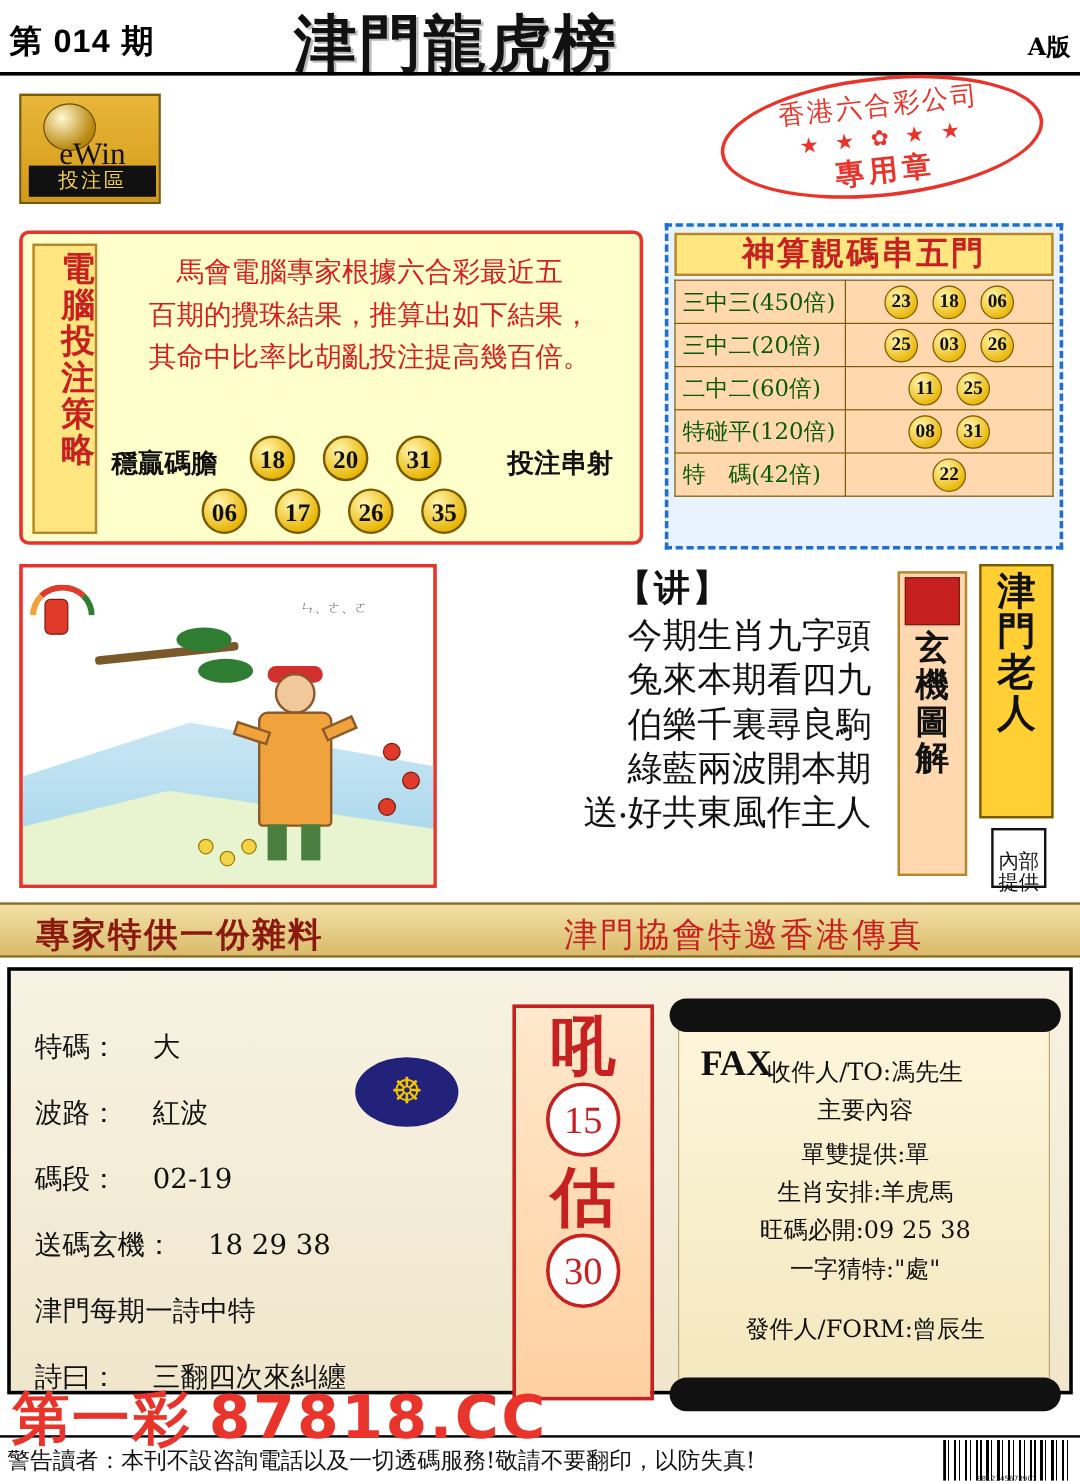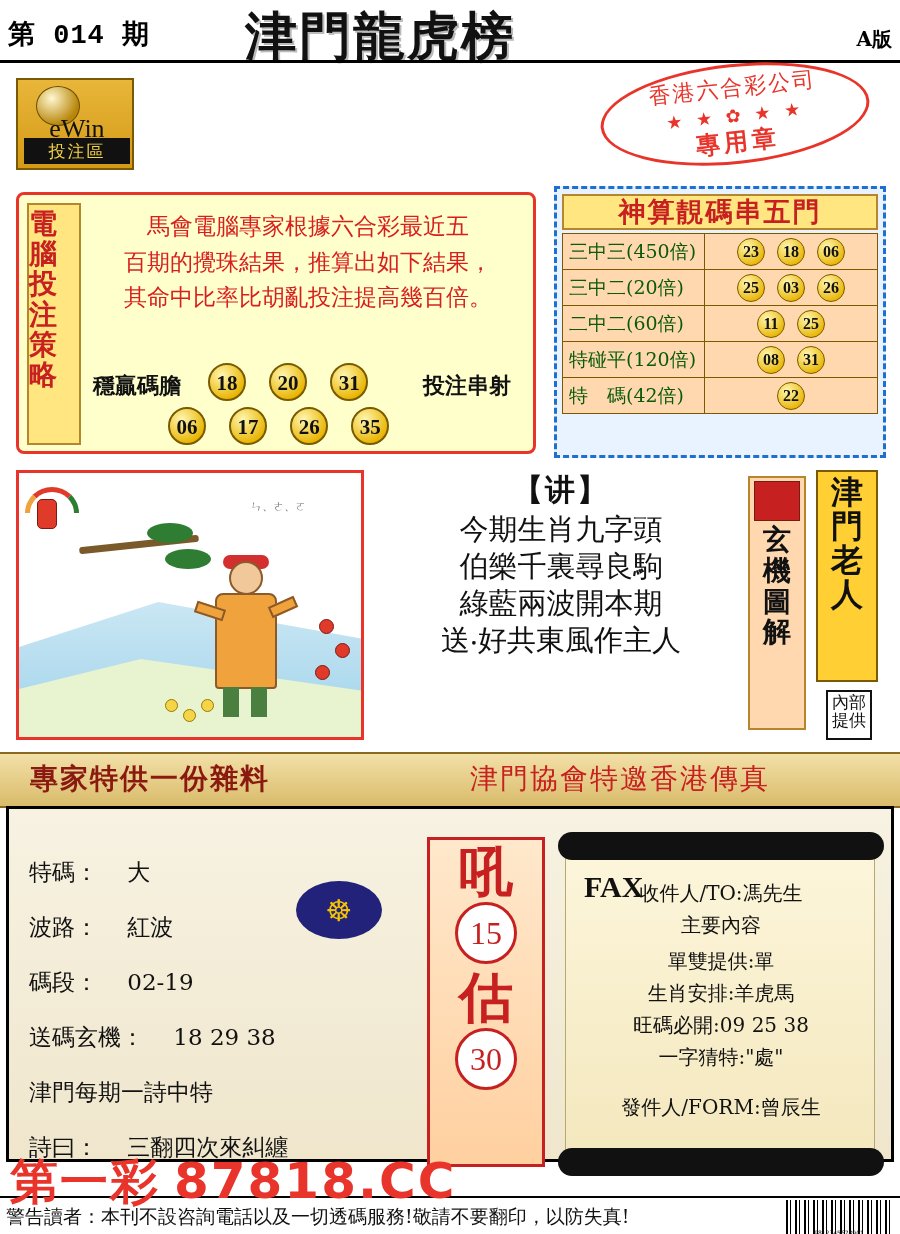--- a/index.html
+++ b/index.html
@@ -11,21 +11,21 @@
     position: relative;
     overflow: hidden;
   }
   .page { position:relative; width:900px; height:1234px; background:#fff; }
 
   
   .header { position:relative; height:62px; }
   .issue {
     position:absolute; left:8px; top:16px;
     font-size:27px; font-weight:bold; color:#000;
-    font-family:Liberation Mono, monospace; letter-spacing:1px;
+    font-family:Liberation Sans, sans-serif; letter-spacing:1px;
   }
   .masthead {
     position:absolute; left:245px; top:2px;
     font-size:52px; font-weight:bold;
     font-family:"DejaVu Serif", serif;
     color:#111; letter-spacing:2px;
     text-shadow: 2px 2px 0 #bbb;
   }
   .edition {
     position:absolute; right:8px; top:26px;
@@ -68,21 +68,21 @@
 
   
   .strategy {
     position:absolute; left:16px; top:192px; width:520px; height:262px;
     background:#ffffcc; border:3px solid #e8342a; border-radius:8px;
   }
   .strategy .vtitle {
     position:absolute; left:8px; top:8px; width:54px; height:242px;
     background:#ffe680; border:2px solid #b5862b;
     color:#c62020; font-size:28px; font-weight:bold; line-height:1.08;
-    text-align:left; padding-top:4px;
+    text-align:right; padding-top:4px;
     font-family:"DejaVu Serif", serif;
   }
   .strategy .lines {
     position:absolute; left:74px; top:14px; width:430px;
     color:#d81f1f; font-size:23px; line-height:1.55;
     font-family:Liberation Sans, sans-serif; text-align:center;
   }
   .strategy .rowlab {
     position:absolute; font-size:22px; font-weight:bold; color:#111;
     font-family:"DejaVu Serif", serif;
@@ -153,45 +153,45 @@
   .c-apple { position:absolute; width:15px; height:15px; border-radius:50%; background:#e03a2a; border:1px solid #7a1a10; }
   .c-lantern { position:absolute; left:18px; top:26px; width:20px; height:30px; background:#e03a2a; border-radius:5px; border:1px solid #7a1a10; }
   .c-rainbow { position:absolute; left:6px; top:14px; width:54px; height:26px; border-top:5px solid #e03a2a; border-left:5px solid #f0a23c; border-right:5px solid #2e7d32; border-radius:50% 50% 0 0 / 100% 100% 0 0; }
 
   
   .poem {
     position:absolute; left:396px; top:470px; width:330px; color:#111;
     font-family:"DejaVu Serif", serif; text-align:center;
   }
   .poem .ptitle { font-size:30px; font-weight:bold; letter-spacing:2px; }
-  .poem .pline { font-size:29px; line-height:1.28; white-space:nowrap; }
+  .poem .pline { font-size:29px; line-height:1.28; white-space:nowrap;text-align:right; }
 
   
   .xuanji {
     position:absolute; left:748px; top:476px; width:58px; height:254px;
     background:#ffd8b0; border:2px solid #b5862b;
     text-align:center; color:#111; font-family:"DejaVu Serif", serif;
   }
   .xuanji .ico { width:46px; height:40px; margin:3px auto 4px; background:#c62020; border:1px solid #7a1a10; }
   .xuanji .vt { font-size:28px; font-weight:bold; line-height:1.1; }
   .laoren {
     position:absolute; left:816px; top:470px; width:62px; height:212px;
     background:#ffcf33; border:2px solid #7a5a00;
     text-align:center; color:#111; font-family:"DejaVu Serif", serif;
     font-size:32px; font-weight:bold; line-height:1.06; padding-top:4px;
   }
   .neibu {
     position:absolute; left:826px; top:690px; width:46px; height:50px;
     border:2px solid #111; font-size:17px; line-height:1.05; text-align:center;
-    font-family:"DejaVu Serif", serif; color:#111; padding-top:2px;
+    font-family:"DejaVu Serif", serif; color:#111; padding-top:18px;
   }
 
   
   .banner {
-    position:absolute; left:0; top:752px; width:900px; height:56px;
+    position:absolute; left:0; top:752px; width:900px; height:46px;
     background: linear-gradient(#f3e0a8, #d9bb6a);
     border-top:2px solid #8a6a20; border-bottom:2px solid #8a6a20;
   }
   .banner .b1 {
     position:absolute; left:30px; top:6px; font-size:28px; color:#8a1a10;
     font-family:"DejaVu Serif", serif; font-weight:bold; letter-spacing:2px;
   }
   .banner .b2 {
     position:absolute; left:470px; top:6px; font-size:28px; color:#c62020;
     font-family:"DejaVu Serif", serif; font-weight:normal; letter-spacing:2px;
@@ -379,20 +379,21 @@
     <div class="c-apple" style="left:296px; top:192px;"></div>
     <div class="c-coin" style="left:146px; top:226px;"></div>
     <div class="c-coin" style="left:164px; top:236px;"></div>
     <div class="c-coin" style="left:182px; top:226px;"></div>
     <div class="c-bubble">ㄣ、ㄜ、ㄛ</div>
   </div>
 
   <div class="poem">
     <div class="ptitle">【讲】</div>
     <div class="pline">今期生肖九字頭</div>
+    <div class="pline">兔來本期看四九</div>
     <div class="pline">伯樂千裏尋良駒</div>
     <div class="pline">綠藍兩波開本期</div>
     <div class="pline">送‧好共東風作主人</div>
   </div>
 
   <div class="xuanji">
     <div class="ico"></div>
     <div class="vt">玄機圖解</div>
   </div>
   <div class="laoren">津門老人</div>

